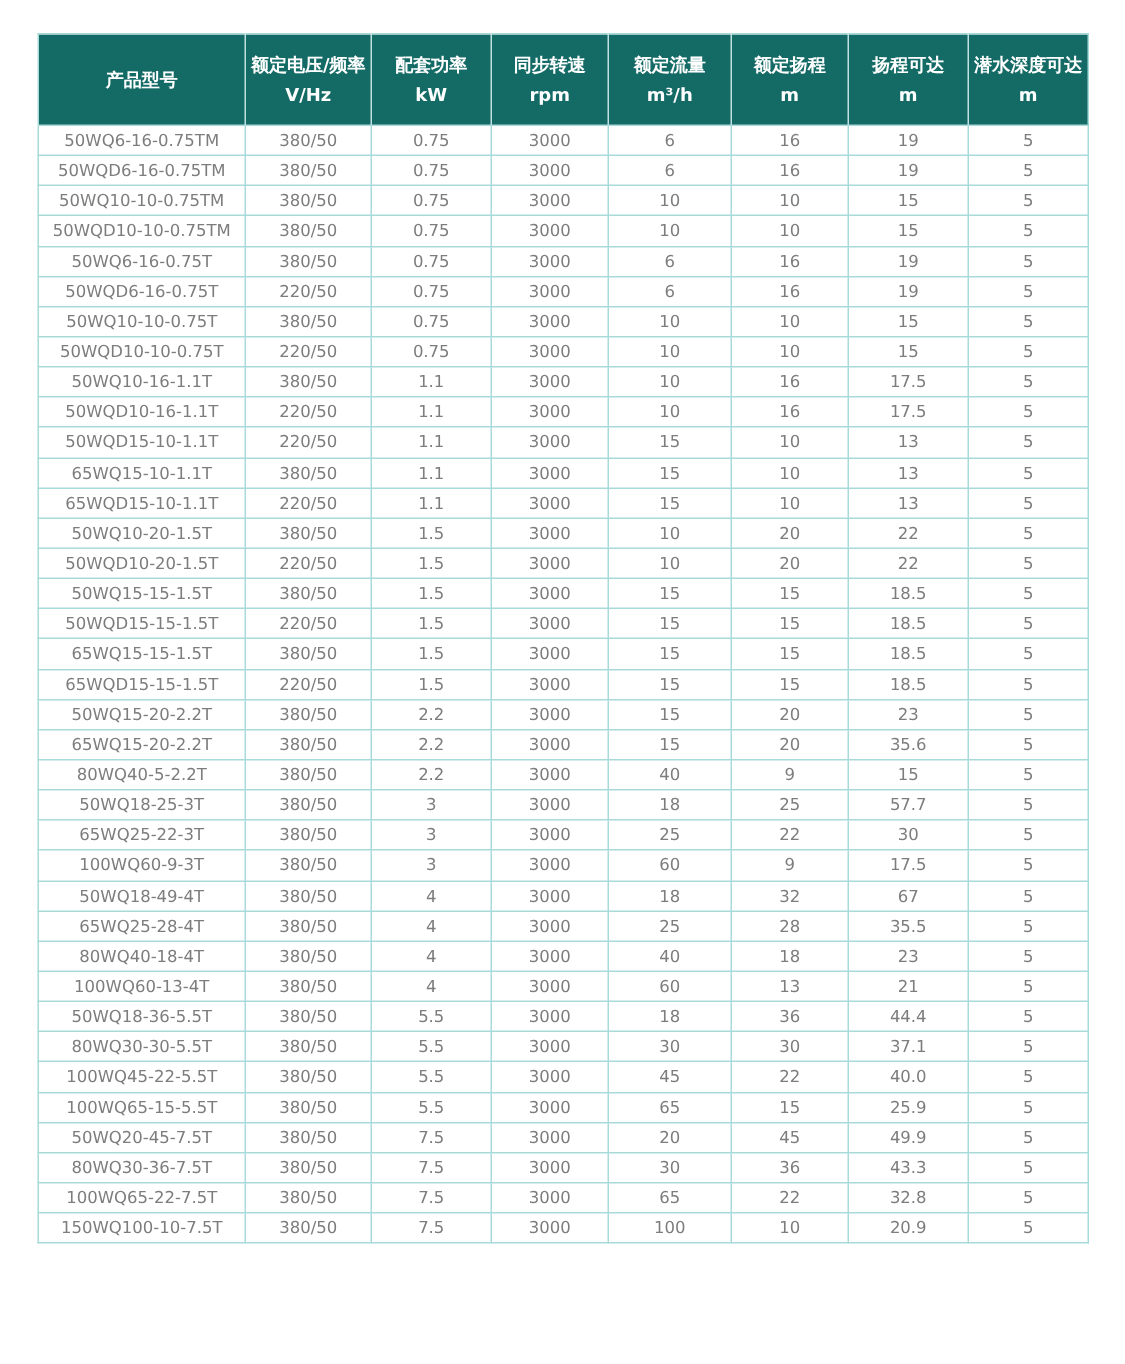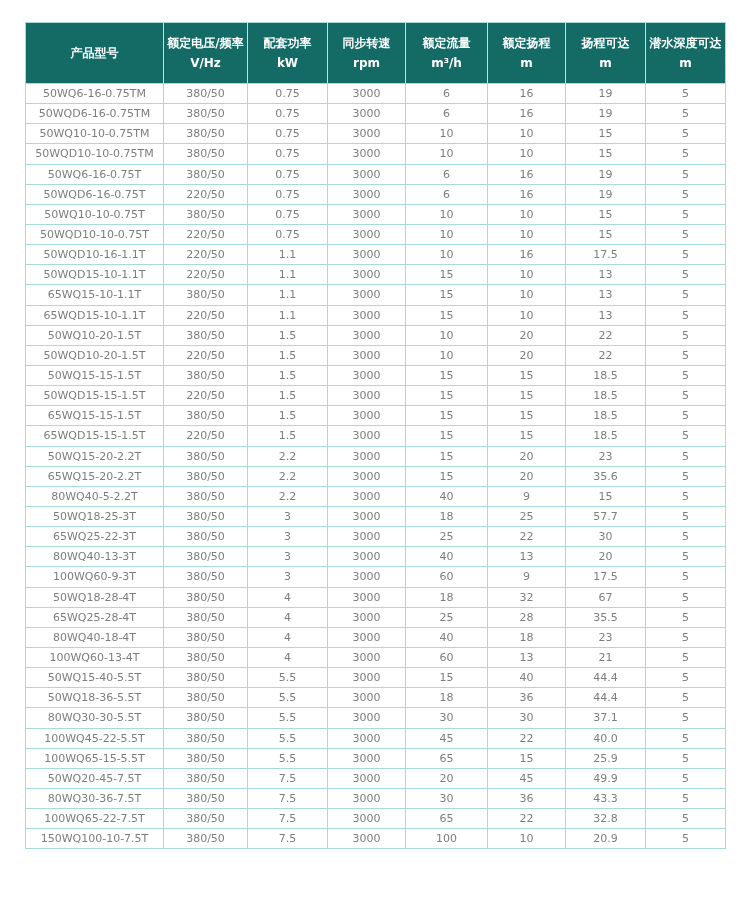--- a/index.html
+++ b/index.html
@@ -183,20 +183,30 @@
             <td>50WQD10-10-0.75T</td>
             <td>220/50</td>
             <td>0.75</td>
             <td>3000</td>
             <td>10</td>
             <td>10</td>
             <td>15</td>
             <td>5</td>
           </tr>
           <tr>
+            <td>50WQ10-16-1.1T</td>
+            <td>380/50</td>
+            <td>1.1</td>
+            <td>3000</td>
+            <td>10</td>
+            <td>16</td>
+            <td>17.5</td>
+            <td>5</td>
+          </tr>
+          <tr>
             <td>50WQD10-16-1.1T</td>
             <td>220/50</td>
             <td>1.1</td>
             <td>3000</td>
             <td>10</td>
             <td>16</td>
             <td>17.5</td>
             <td>5</td>
           </tr>
           <tr>
@@ -333,41 +343,31 @@
             <td>65WQ25-22-3T</td>
             <td>380/50</td>
             <td>3</td>
             <td>3000</td>
             <td>25</td>
             <td>22</td>
             <td>30</td>
             <td>5</td>
           </tr>
           <tr>
-            <td>80WQ40-13-3T</td>
-            <td>380/50</td>
-            <td>3</td>
-            <td>3000</td>
-            <td>40</td>
-            <td>13</td>
-            <td>20</td>
-            <td>5</td>
-          </tr>
-          <tr>
             <td>100WQ60-9-3T</td>
             <td>380/50</td>
             <td>3</td>
             <td>3000</td>
             <td>60</td>
             <td>9</td>
             <td>17.5</td>
             <td>5</td>
           </tr>
           <tr>
-            <td>50WQ18-28-4T</td>
+            <td>50WQ18-49-4T</td>
             <td>380/50</td>
             <td>4</td>
             <td>3000</td>
             <td>18</td>
             <td>32</td>
             <td>67</td>
             <td>5</td>
           </tr>
           <tr>
             <td>65WQ25-28-4T</td>
@@ -390,30 +390,20 @@
             <td>5</td>
           </tr>
           <tr>
             <td>100WQ60-13-4T</td>
             <td>380/50</td>
             <td>4</td>
             <td>3000</td>
             <td>60</td>
             <td>13</td>
             <td>21</td>
-            <td>5</td>
-          </tr>
-          <tr>
-            <td>50WQ15-40-5.5T</td>
-            <td>380/50</td>
-            <td>5.5</td>
-            <td>3000</td>
-            <td>15</td>
-            <td>40</td>
-            <td>44.4</td>
             <td>5</td>
           </tr>
           <tr>
             <td>50WQ18-36-5.5T</td>
             <td>380/50</td>
             <td>5.5</td>
             <td>3000</td>
             <td>18</td>
             <td>36</td>
             <td>44.4</td>

